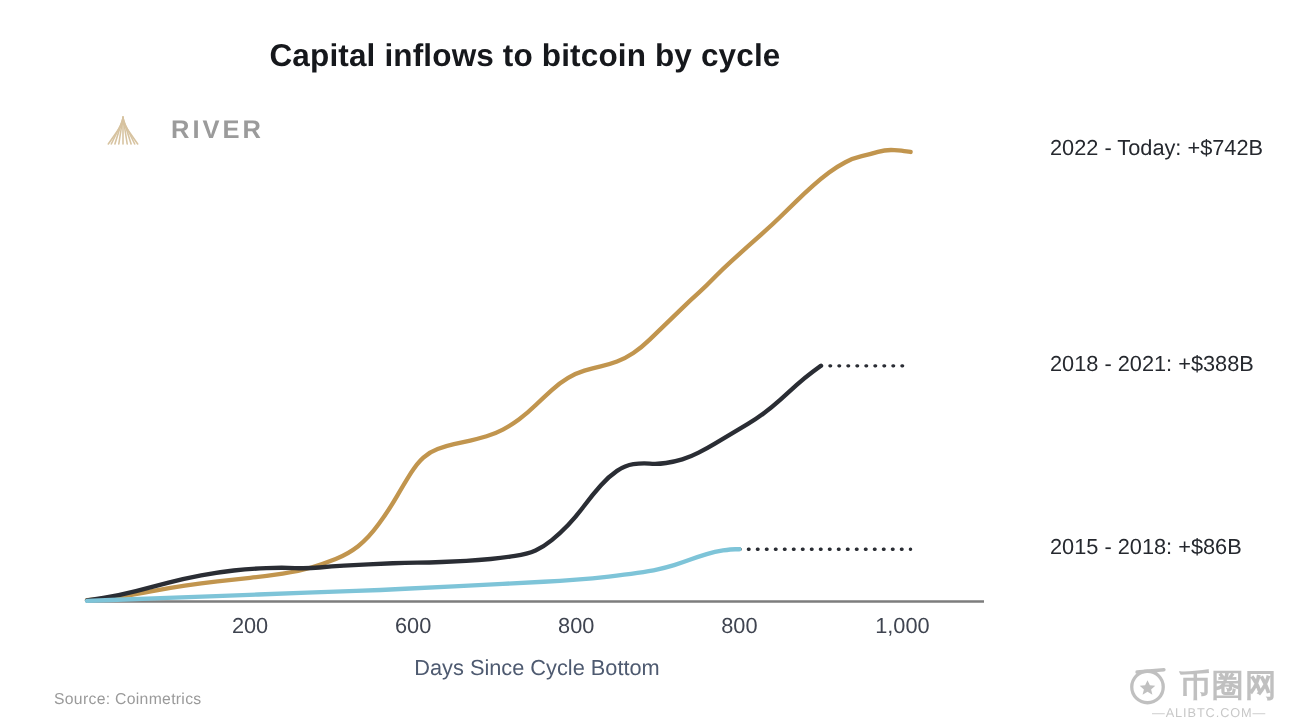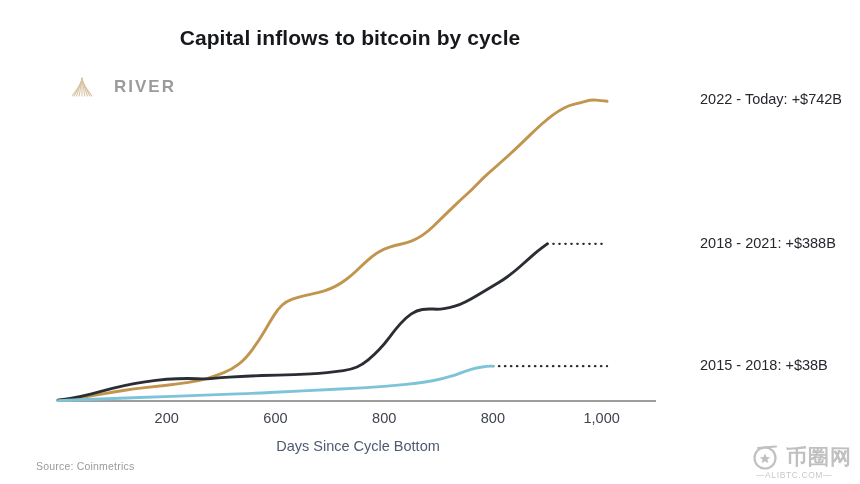--- a/index.html
+++ b/index.html
@@ -107,21 +107,21 @@
     font-weight: 700;
     color: #8e8e8e;
     letter-spacing: 1px;
     font-family: "DejaVu Sans", sans-serif;
   }
   .wm-sub {
     font-size: 8.5px;
     color: #9a9a9a;
     letter-spacing: 0.6px;
     margin-top: -1px;
-    margin-left: 4px;
+    margin-left: 16px;
   }
 </style>
 </head>
 <body>
 
 <div class="chart-root">
 
   <div class="chart-title">Capital inflows to bitcoin by cycle</div>
 
   <div class="brand">
@@ -166,21 +166,21 @@
       <div class="tick" style="left: 384.182px;">800</div>
       <div class="tick" style="left: 492.909px;">800</div>
       <div class="tick" style="left: 601.636px;">1,000</div>
     </div>
 
   <div class="axis-label">Days Since Cycle Bottom</div>
 
   <div id="legend-layer">
       <div class="legend-entry" style="top: 91.49px;">2022 - Today: +$742B</div>
       <div class="legend-entry" style="top: 234.86px;">2018 - 2021: +$388B</div>
-      <div class="legend-entry" style="top: 357.17px;">2015 - 2018: +$38B</div>
+      <div class="legend-entry" style="top: 357.17px;">2015 - 2018: +$86B</div>
     </div>
 
   <div class="source-note">Source: Coinmetrics</div>
 
   <div class="watermark">
     <div class="wm-row">
       <svg width="30" height="28" viewBox="0 0 30 28">
         <circle cx="13" cy="15" r="10.5" fill="none" stroke="#8e8e8e" stroke-width="2.2"></circle>
         <path d="M6 5 L24 3.5" stroke="#8e8e8e" stroke-width="2.2" fill="none" stroke-linecap="round"></path>
         <path d="M13 10.5 l1.6 3.4 3.6 .3 -2.8 2.4 .9 3.6 -3.3-2 -3.3 2 .9-3.6 -2.8-2.4 3.6-.3 z" fill="#8e8e8e"></path>

